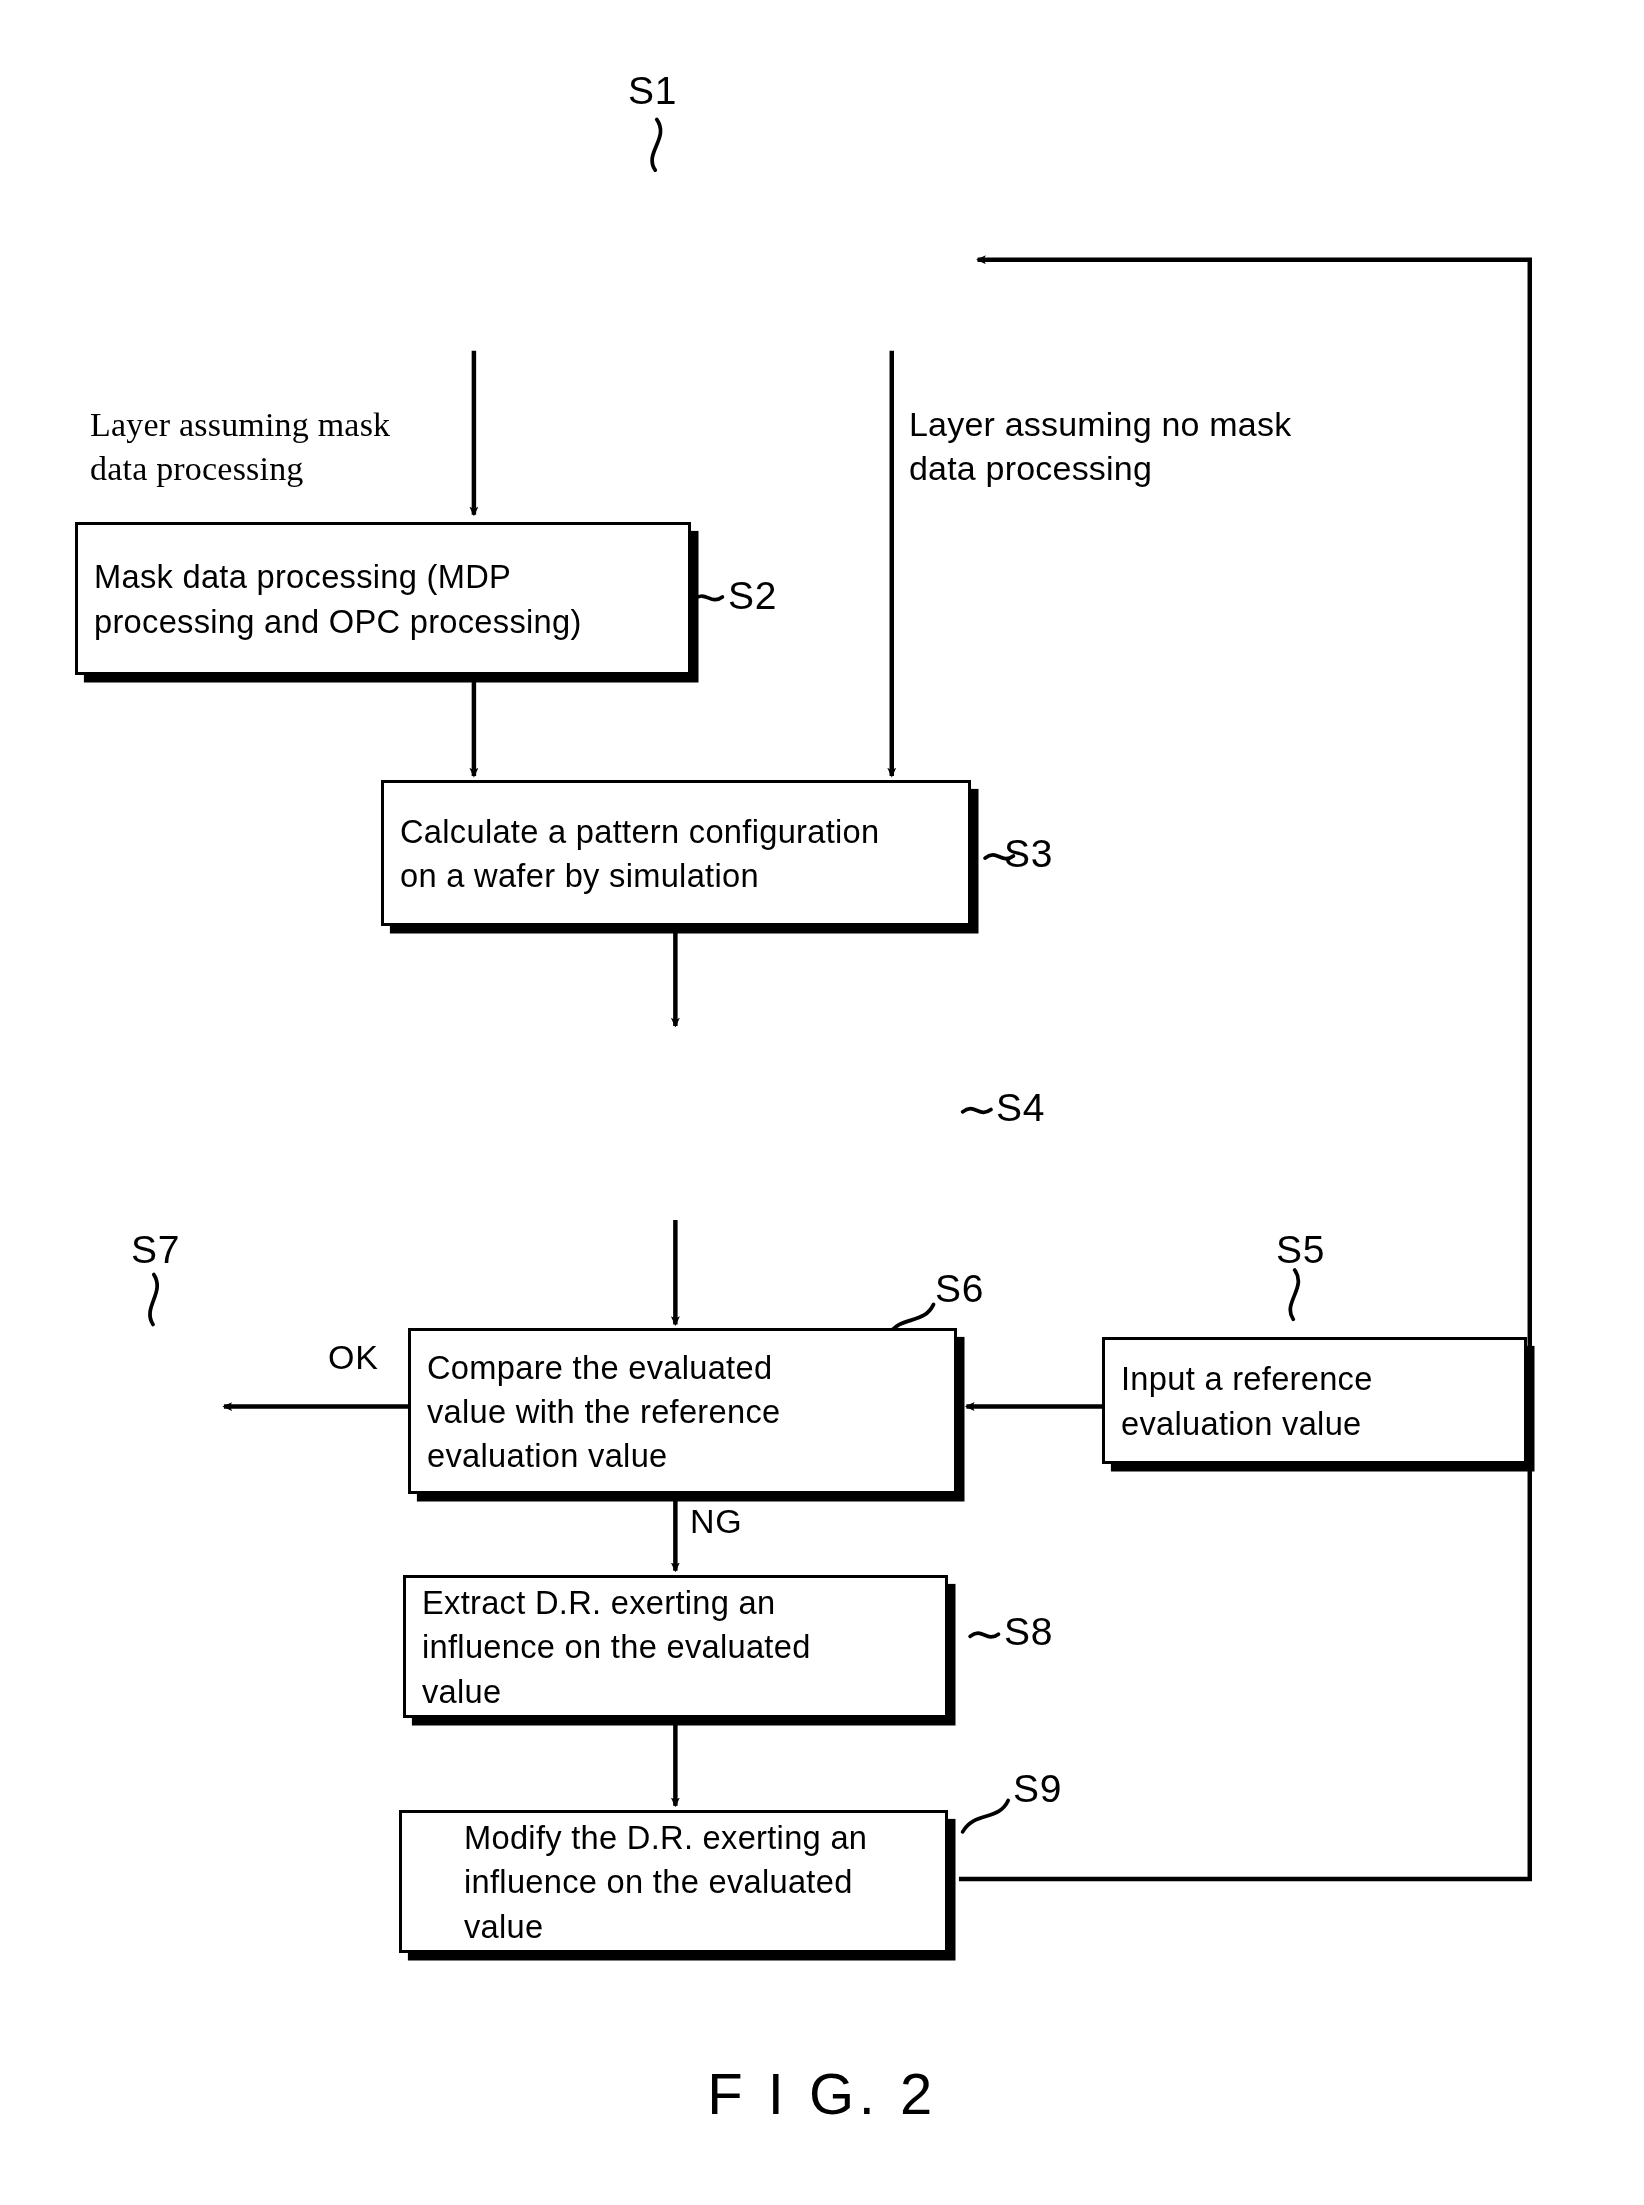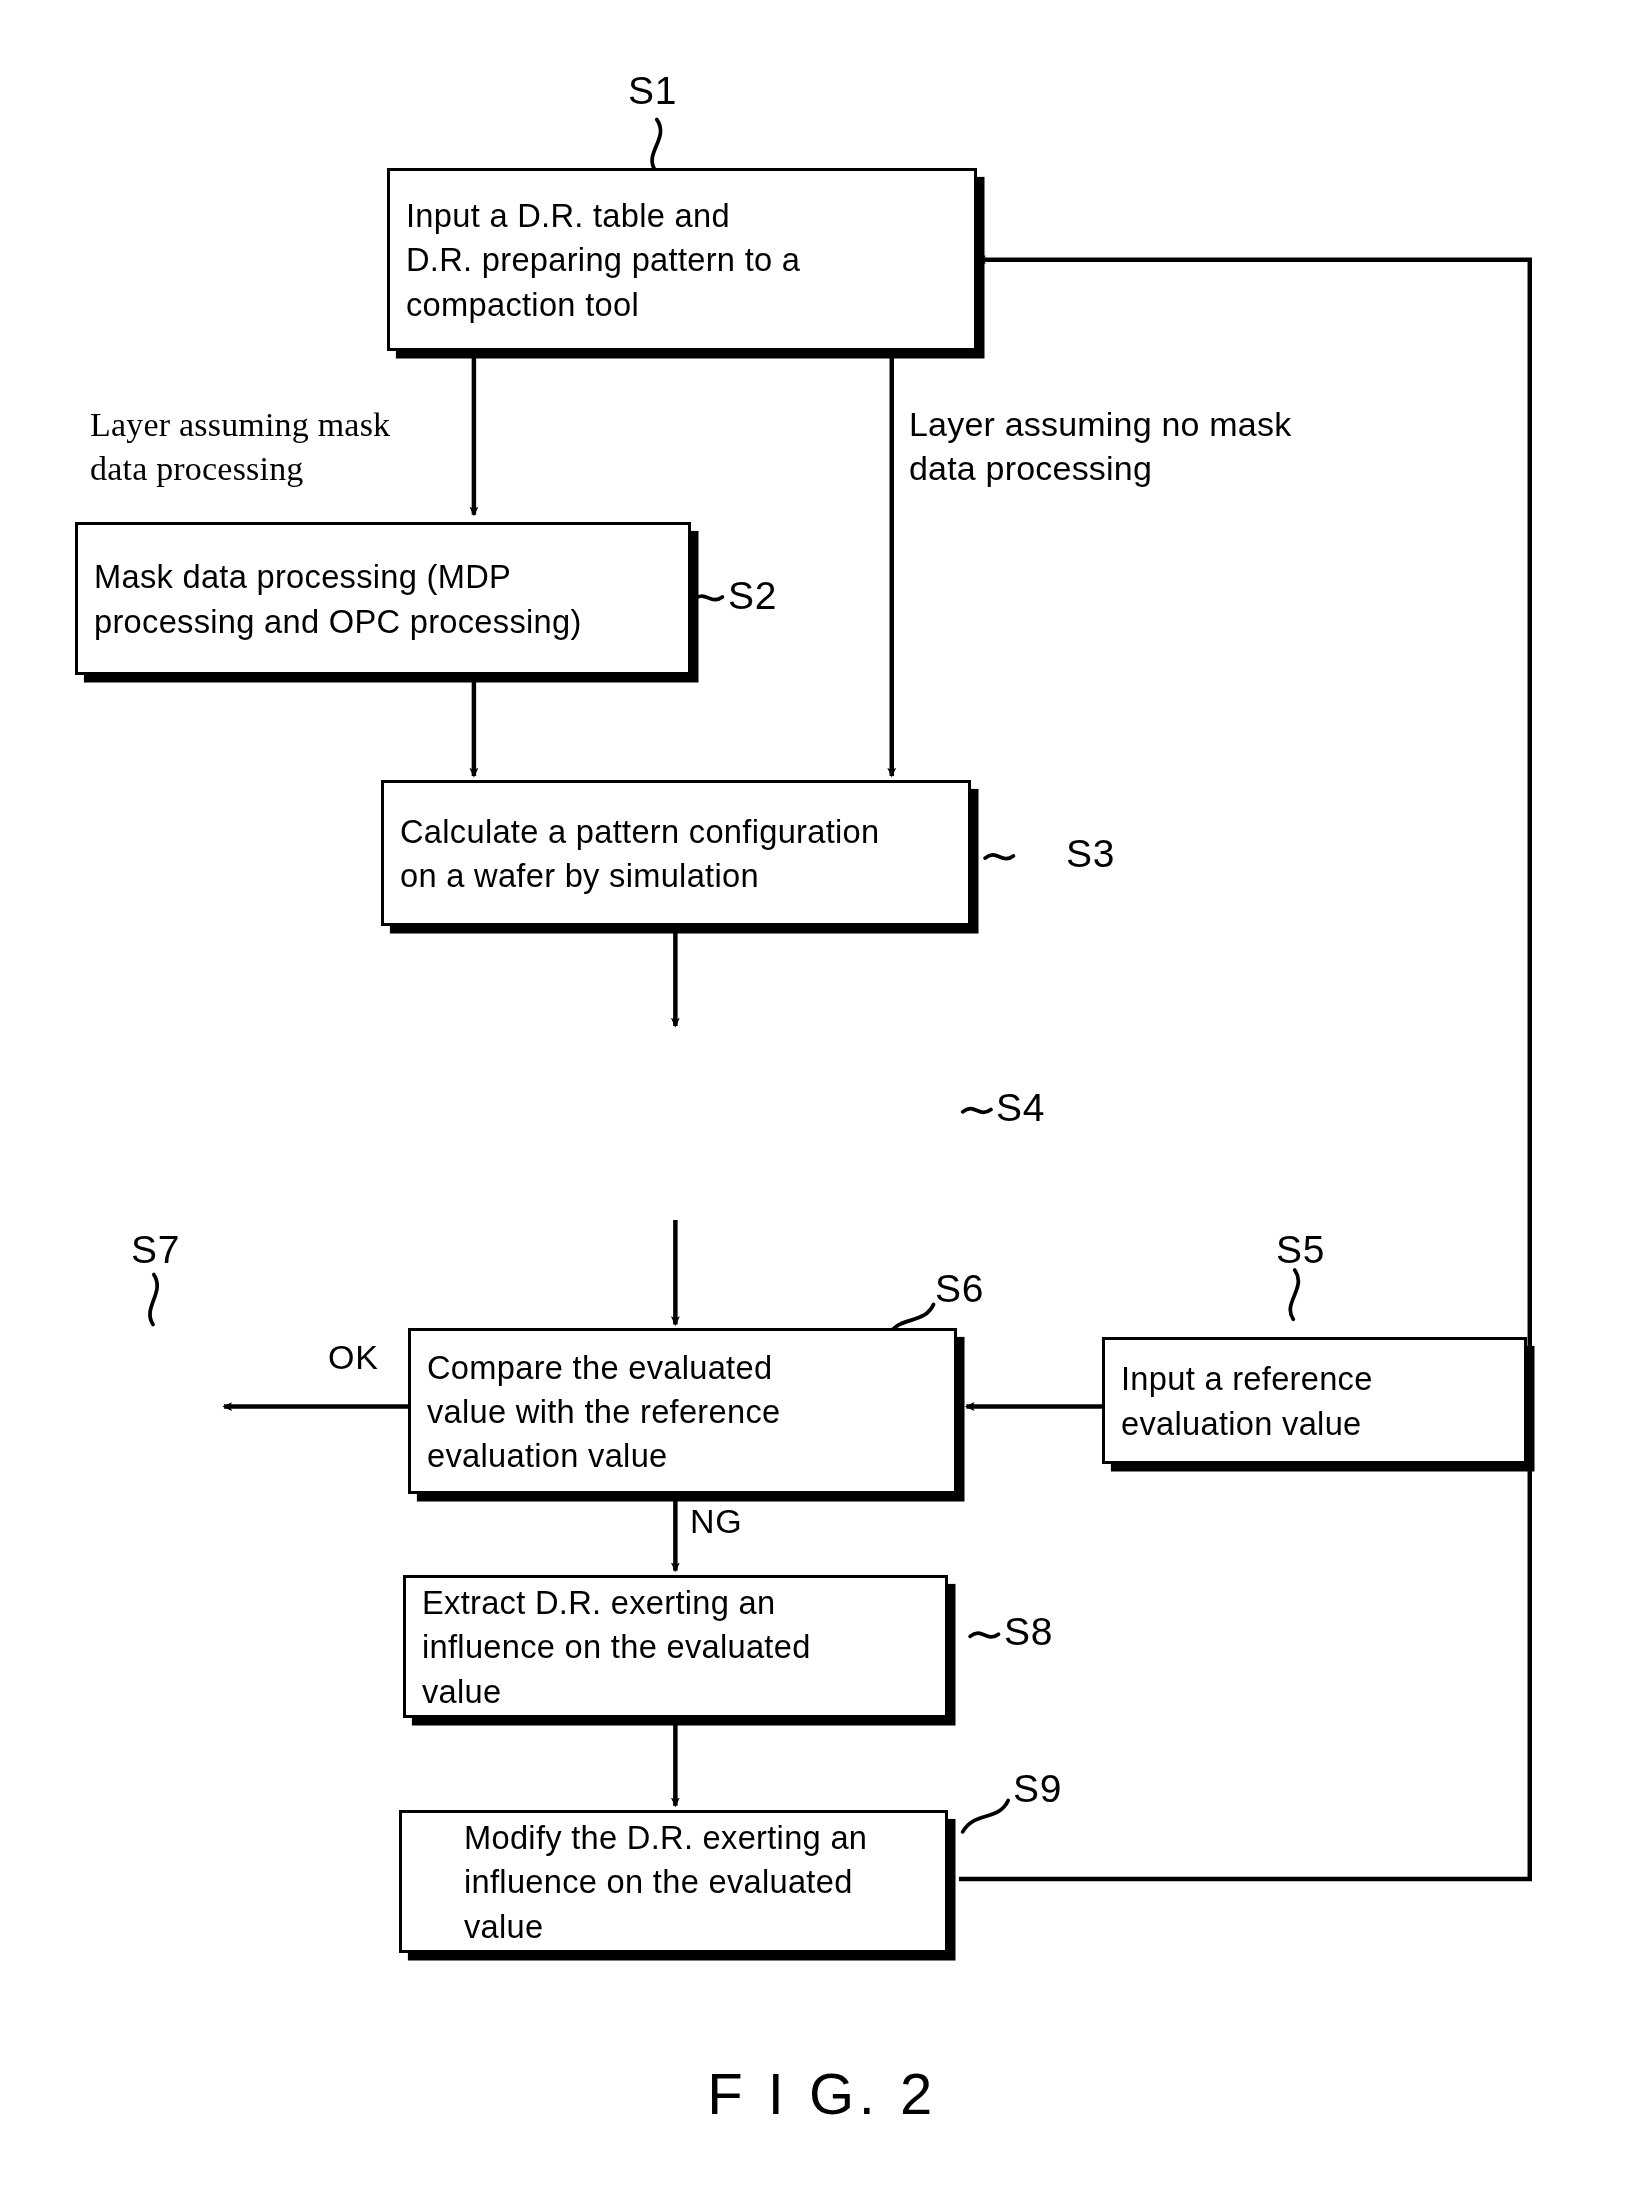--- a/index.html
+++ b/index.html
@@ -129,43 +129,38 @@
       <path d="M1320,1150 C1336,1137 1342,1159 1358,1147"></path>
       <path d="M1290,1490 C1306,1477 1312,1499 1328,1487"></path>
       <path d="M1735,1702 C1752,1726 1718,1746 1733,1768"></path>
       <path d="M1190,1790 C1206,1762 1238,1776 1251,1748"></path>
       <path d="M206,1708 C222,1732 190,1752 205,1775"></path>
       <path d="M1300,2193 C1316,2180 1322,2202 1338,2190"></path>
       <path d="M1290,2455 C1306,2427 1338,2441 1351,2413"></path>
     </g>
   </svg>
 
-  <div class="box" style="left:387px; top:168px; width:590px; height:183px;">
-    <span class="txt">Input a D.R. table and
-D.R. preparing pattern to a
-compaction tool</span>
-  </div>
   <div class="steplabel" style="left:628px; top:71px;">S1</div>
 
   <div class="annot" style="left:90px; top:403px; width:448px;font-family:Liberation Serif, serif;">Layer assuming mask
 data processing</div>
   <div class="annot" style="left:909px; top:403px; width:478px;">Layer assuming no mask
 data processing</div>
 
   <div class="box" style="left:75px; top:522px; width:616px; height:153px;">
     <span class="txt">Mask data processing  (MDP
 processing and OPC processing)</span>
   </div>
   <div class="steplabel" style="left:728px; top:576px;text-align:center;">S2</div>
 
   <div class="box" style="left:381px; top:780px; width:590px; height:146px;">
     <span class="txt">Calculate a pattern configuration
 on a wafer by simulation</span>
   </div>
-  <div class="steplabel" style="left:1066px; top:834px;">S3</div>
+  <div class="steplabel" style="left:1004px; top:834px;">S3</div>
 
   <div class="steplabel" style="left:996px; top:1088px;">S4</div>
 
   <div class="steplabel" style="left:131px; top:1230px;">S7</div>
 
   <div class="box" style="left:408px; top:1328px; width:549px; height:166px;">
     <span class="txt">Compare the evaluated
 value with the reference
 evaluation value</span>
   </div>

